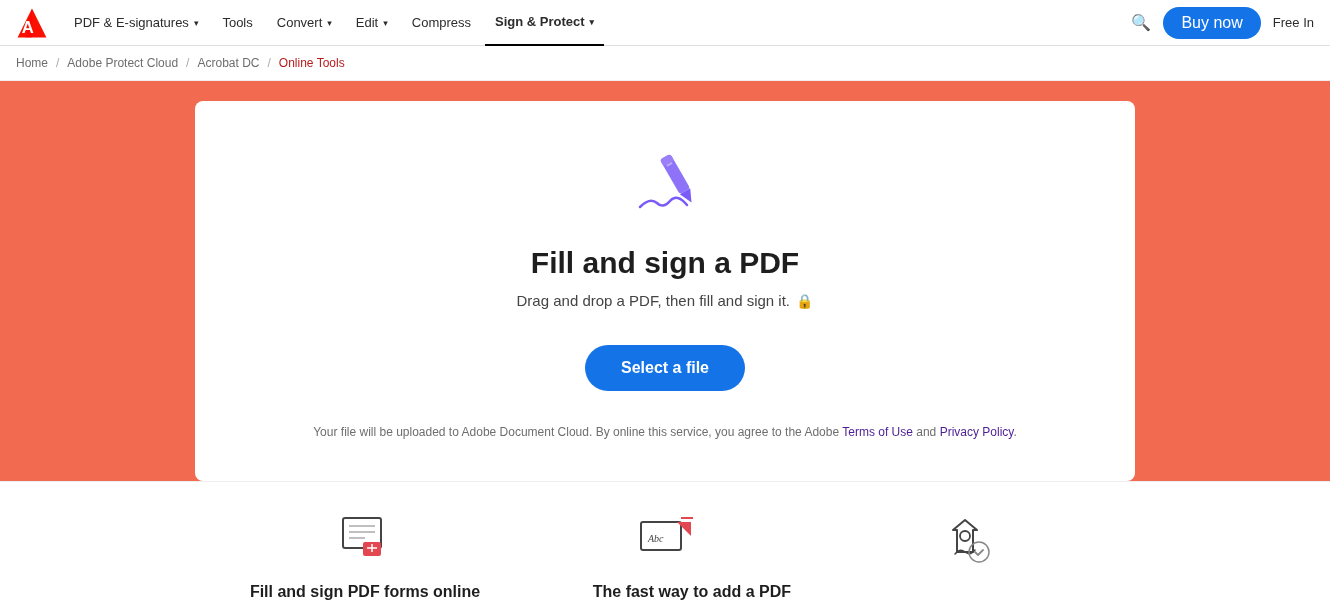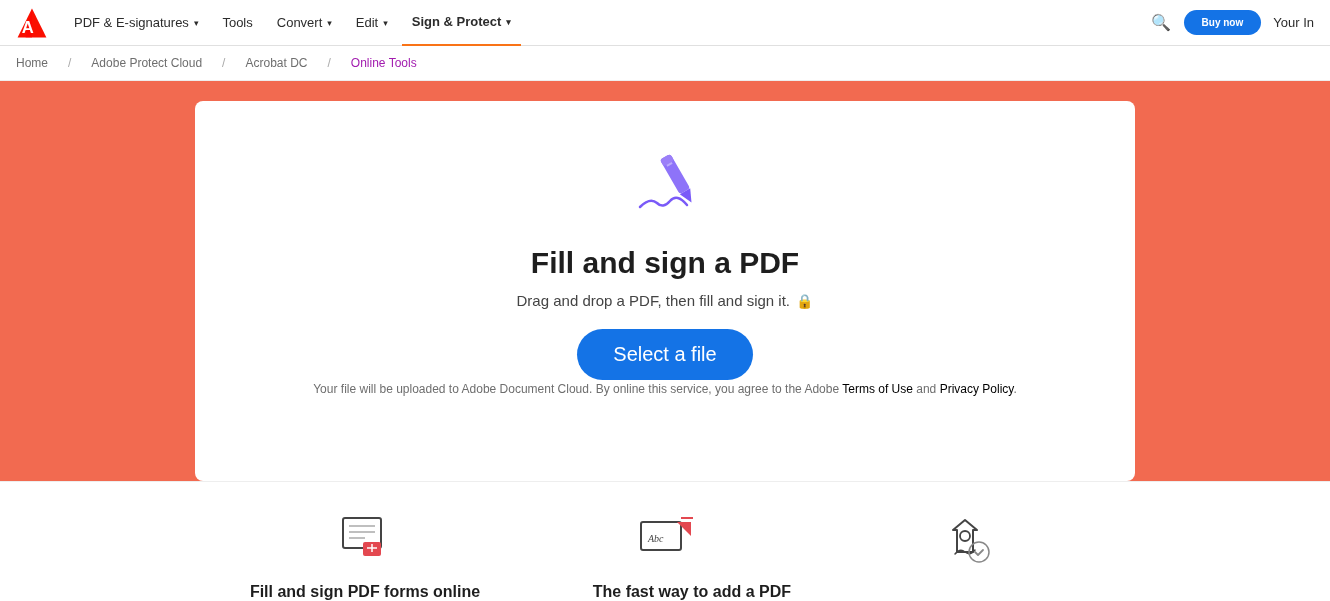--- a/index.html
+++ b/index.html
@@ -27,55 +27,55 @@
       padding: 3px 10px;
       height: 46px;
       font-size: 13px;
       color: #2c2c2c;
       cursor: pointer;
       white-space: nowrap;
       gap: 3px;
       text-decoration: none;
     }
     .nav-item.active {
-      border-bottom: 2px solid #f97316;
+      border-bottom: 2px solid #000000;
       font-weight: 600;
     }
     .nav-item .chevron {
       font-size: 9px;
       margin-left: 2px;
     }
     .nav-spacer { flex: 1; }
     .nav-right { display: flex; align-items: center; gap: 12px; }
     .nav-search { font-size: 16px; cursor: pointer; color: #2c2c2c; }
     .nav-signin { font-size: 13px; color: #2c2c2c; cursor: pointer; }
     .nav-buy-btn {
       background: #1473e6;
       color: #fff;
       border: none;
       border-radius: 20px;
       padding: 7px 18px;
-      font-size: 10px;
-      font-weight: 700;
+      font-size: 16px;
+      font-weight: 400;
       cursor: pointer;
     }
 
     
     .breadcrumb {
       display: flex;
       align-items: center;
       padding: 10px 16px;
       font-size: 12px;
       color: #6e6e6e;
-      gap: 20px;
+      gap: 8px;
       border-bottom: 1px solid #eee;
     }
     .breadcrumb a { color: #6e6e6e; text-decoration: none; cursor: pointer; }
     .breadcrumb .sep { color: #aaa; }
-    .breadcrumb .current { color: #a21caf; font-weight: 500; }
+    .breadcrumb .current { color: #b91c1c; font-weight: 500; }
 
     
     .hero-wrapper {
       background: #f26a50;
       padding: 20px 0 0 0;
       min-height: 400px;
       display: flex;
       align-items: flex-start;
       justify-content: center;
     }
@@ -97,42 +97,43 @@
     }
     .hero-title {
       font-size: 30px;
       font-weight: 700;
       color: #1e1e1e;
       margin-bottom: 12px;
     }
     .hero-subtitle {
       font-size: 15px;
       color: #444;
-      margin-bottom: 20px;
+      margin-bottom: 36px;
       display: flex;
       align-items: center;
       gap: 6px;
     }
     .hero-subtitle .lock-icon { font-size: 14px; }
     .select-file-btn {
       background: #1473e6;
       color: #fff;
       border: none;
       border-radius: 30px;
       padding: 14px 36px;
-      font-size: 20px;
-      font-weight: 400;
+      font-size: 16px;
+      font-weight: 700;
       cursor: pointer;
+      margin-bottom: 32px;
     }
     .hero-legal {
       font-size: 12px;
       color: #6e6e6e;
       line-height: 1.5;
     }
-    .hero-legal a { color: #000000; text-decoration: none; }
+    .hero-legal a { color: #4c1d95; text-decoration: none; }
 
     
     .features-row {
       display: flex;
       justify-content: center;
       gap: 0;
       background: #fff;
       padding: 32px 0 16px 0;
       border-top: 1px solid #eee;
     }
@@ -180,30 +181,33 @@
     <span>Tools</span>
   </a>
   <a class="nav-item">
     <span>Convert</span>
     <span class="chevron">▾</span>
   </a>
   <a class="nav-item">
     <span>Edit</span>
     <span class="chevron">▾</span>
   </a>
+  <a class="nav-item">
+    <span>Compress</span>
+  </a>
   <a class="nav-item active">
     <span>Sign &amp; Protect</span>
     <span class="chevron">▾</span>
   </a>
 
   <div class="nav-spacer"></div>
   <div class="nav-right">
     <span class="nav-search">🔍</span>
     <button class="nav-buy-btn">Buy now</button>
-    <span class="nav-signin">Your In</span>
+    <span class="nav-signin">Free In</span>
   </div>
 </nav>
 
 <div class="breadcrumb">
   <a>Home</a>
   <span class="sep">/</span>
   <a>Adobe Protect Cloud</a>
   <span class="sep">/</span>
   <a>Acrobat DC</a>
   <span class="sep">/</span>

